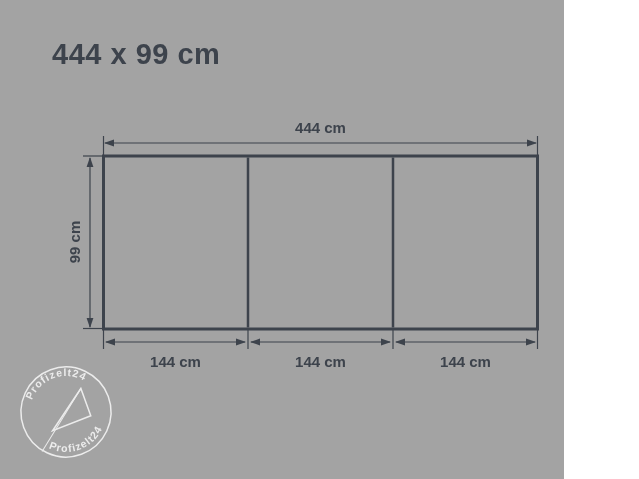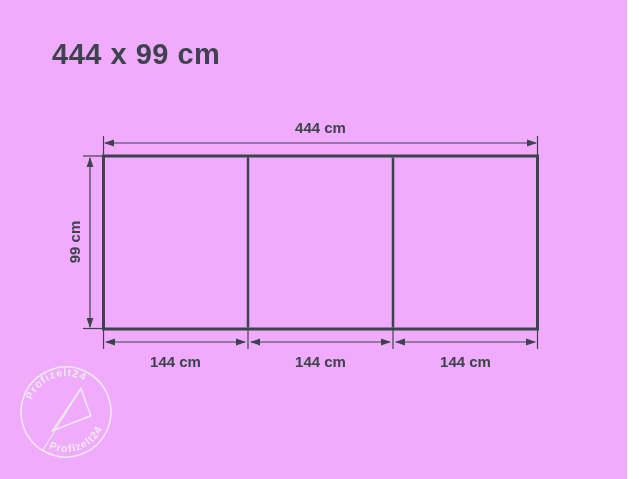--- a/index.html
+++ b/index.html
@@ -3,23 +3,23 @@
 <meta charset="utf-8">
 <style>
   html, body {
     margin: 0;
     padding: 0;
     background: #ffffff;
     font-family: "Liberation Sans", sans-serif;
   }
   .stage {
     position: relative;
-    width: 627px;
+    width: 564px;
     height: 479px;
-    background: #f0abfc;
+    background: #a3a3a3;
     overflow: hidden;
     text-decoration: underline;
   }
   .page-title {
     position: absolute;
     left: 52px;
     top: 38px;
     margin: 0;
     font-size: 29px;
     font-weight: 700;

